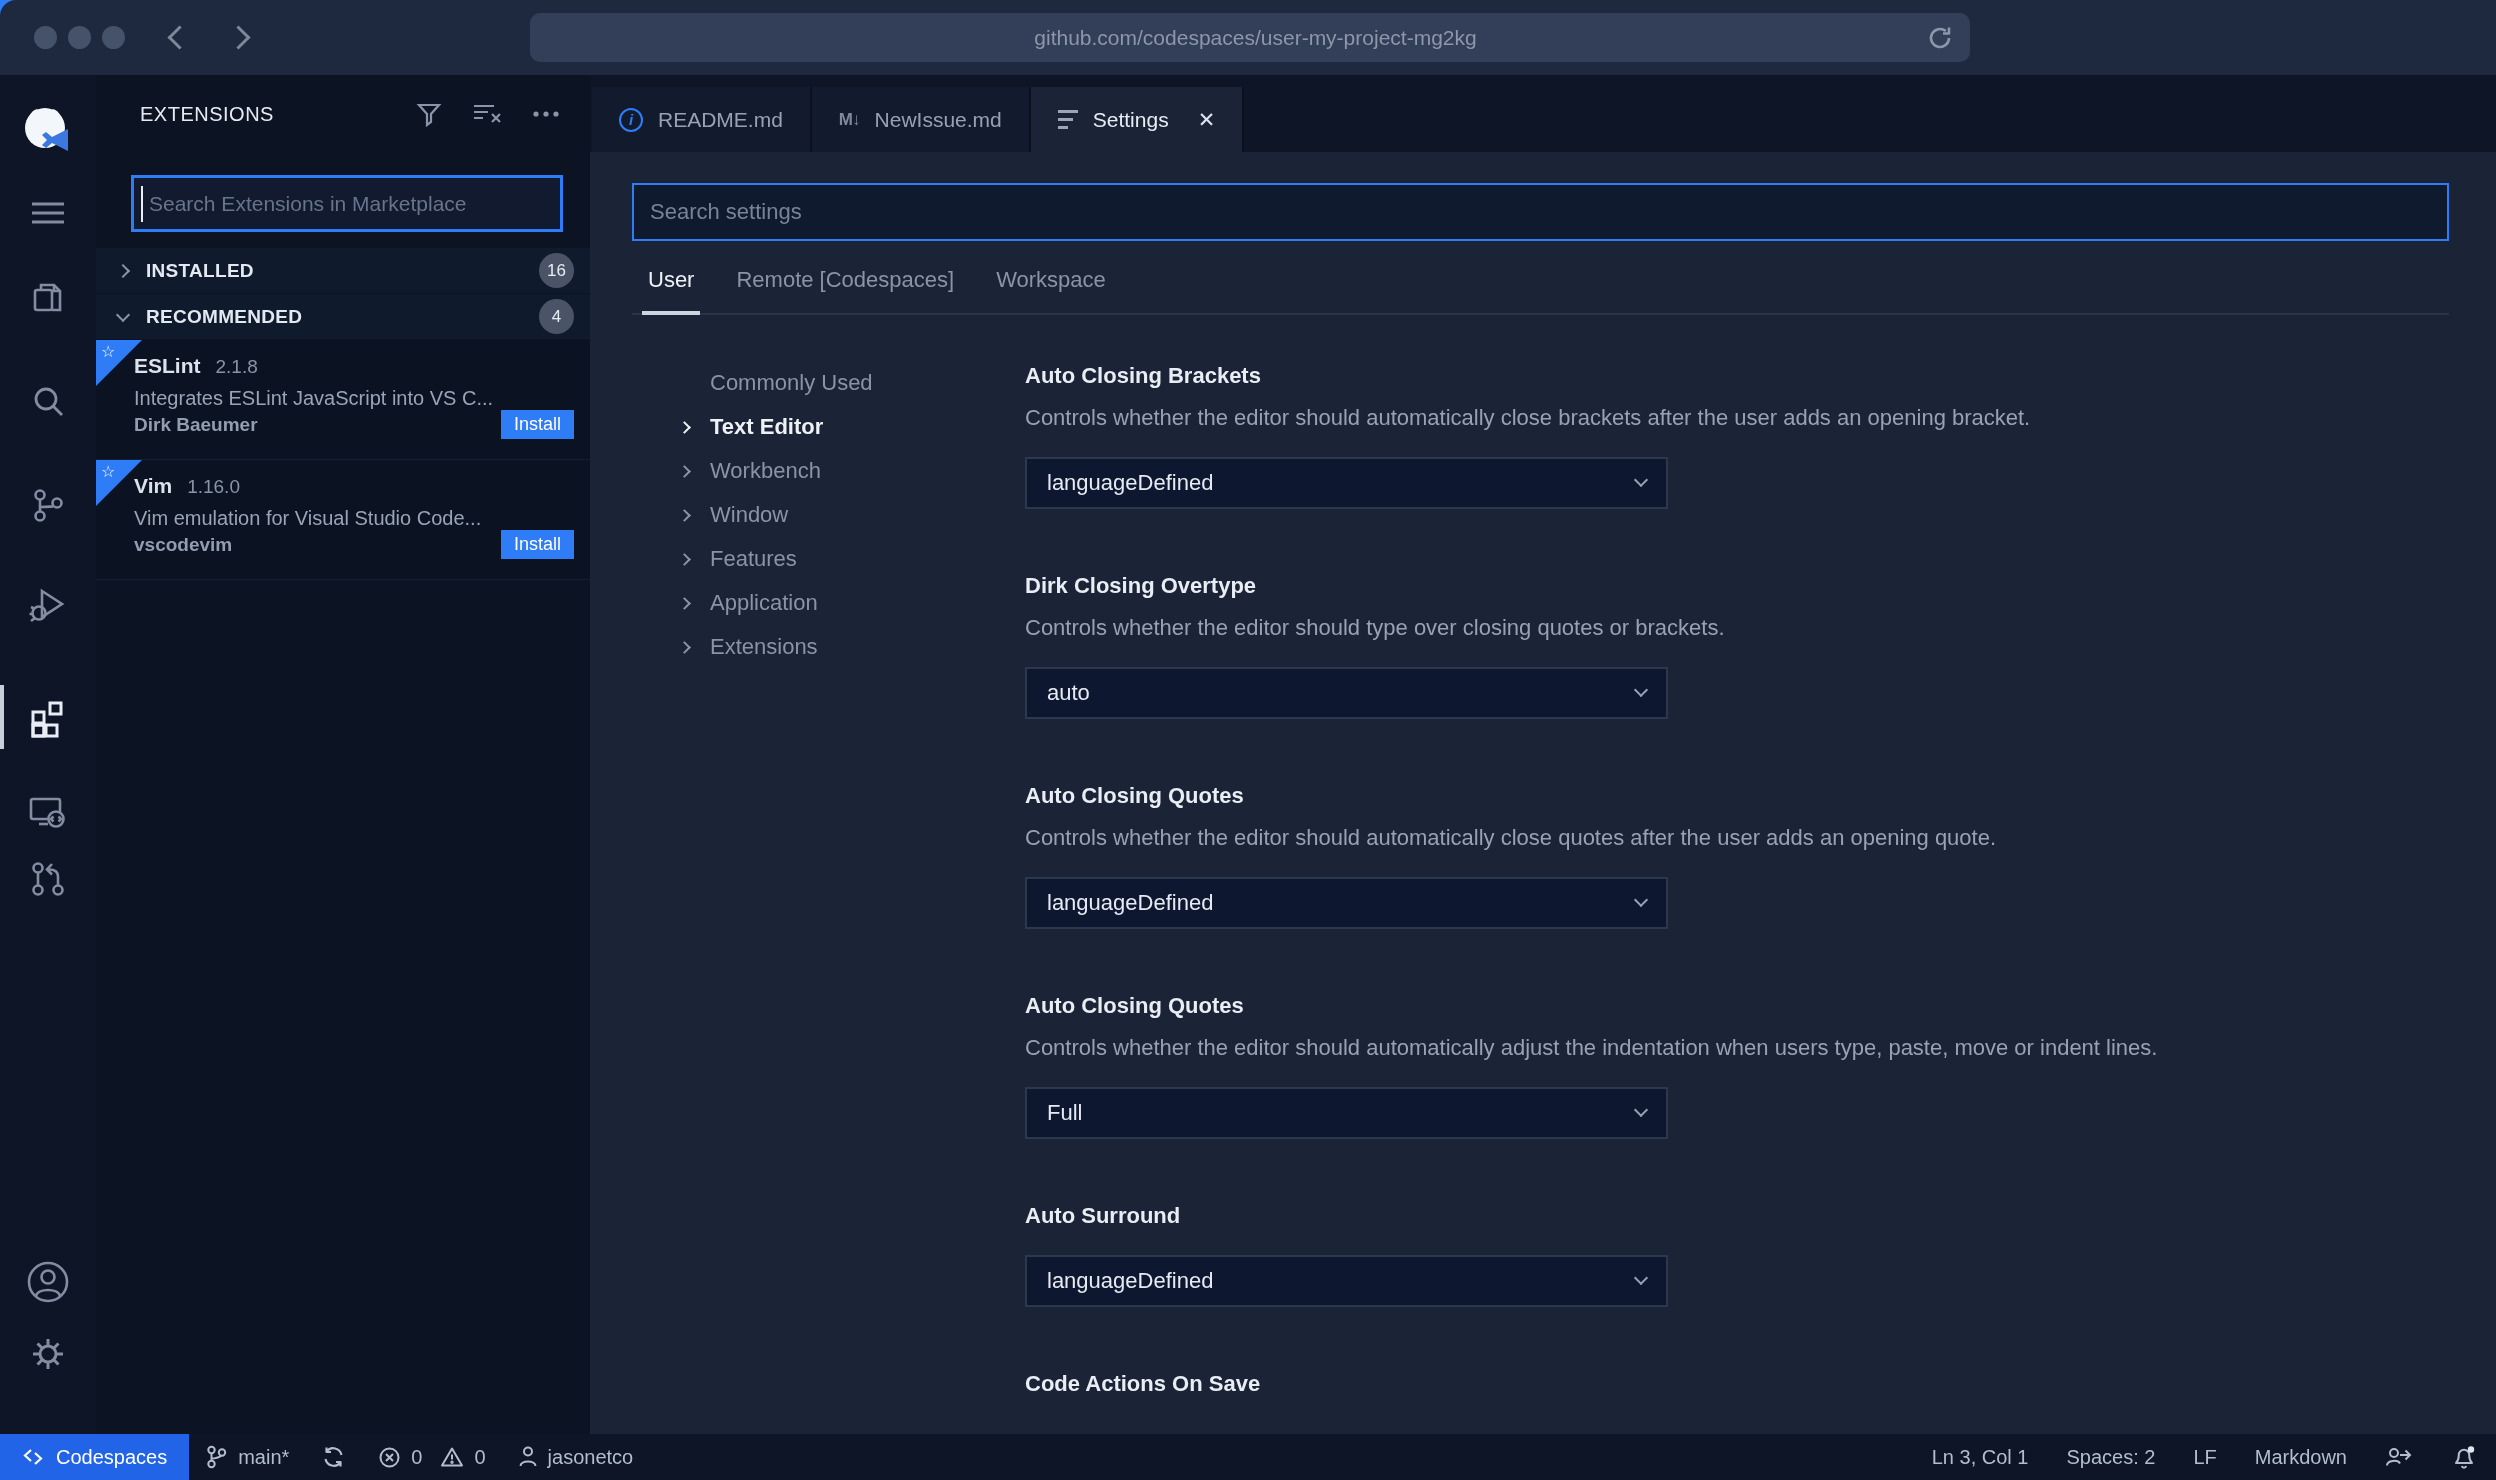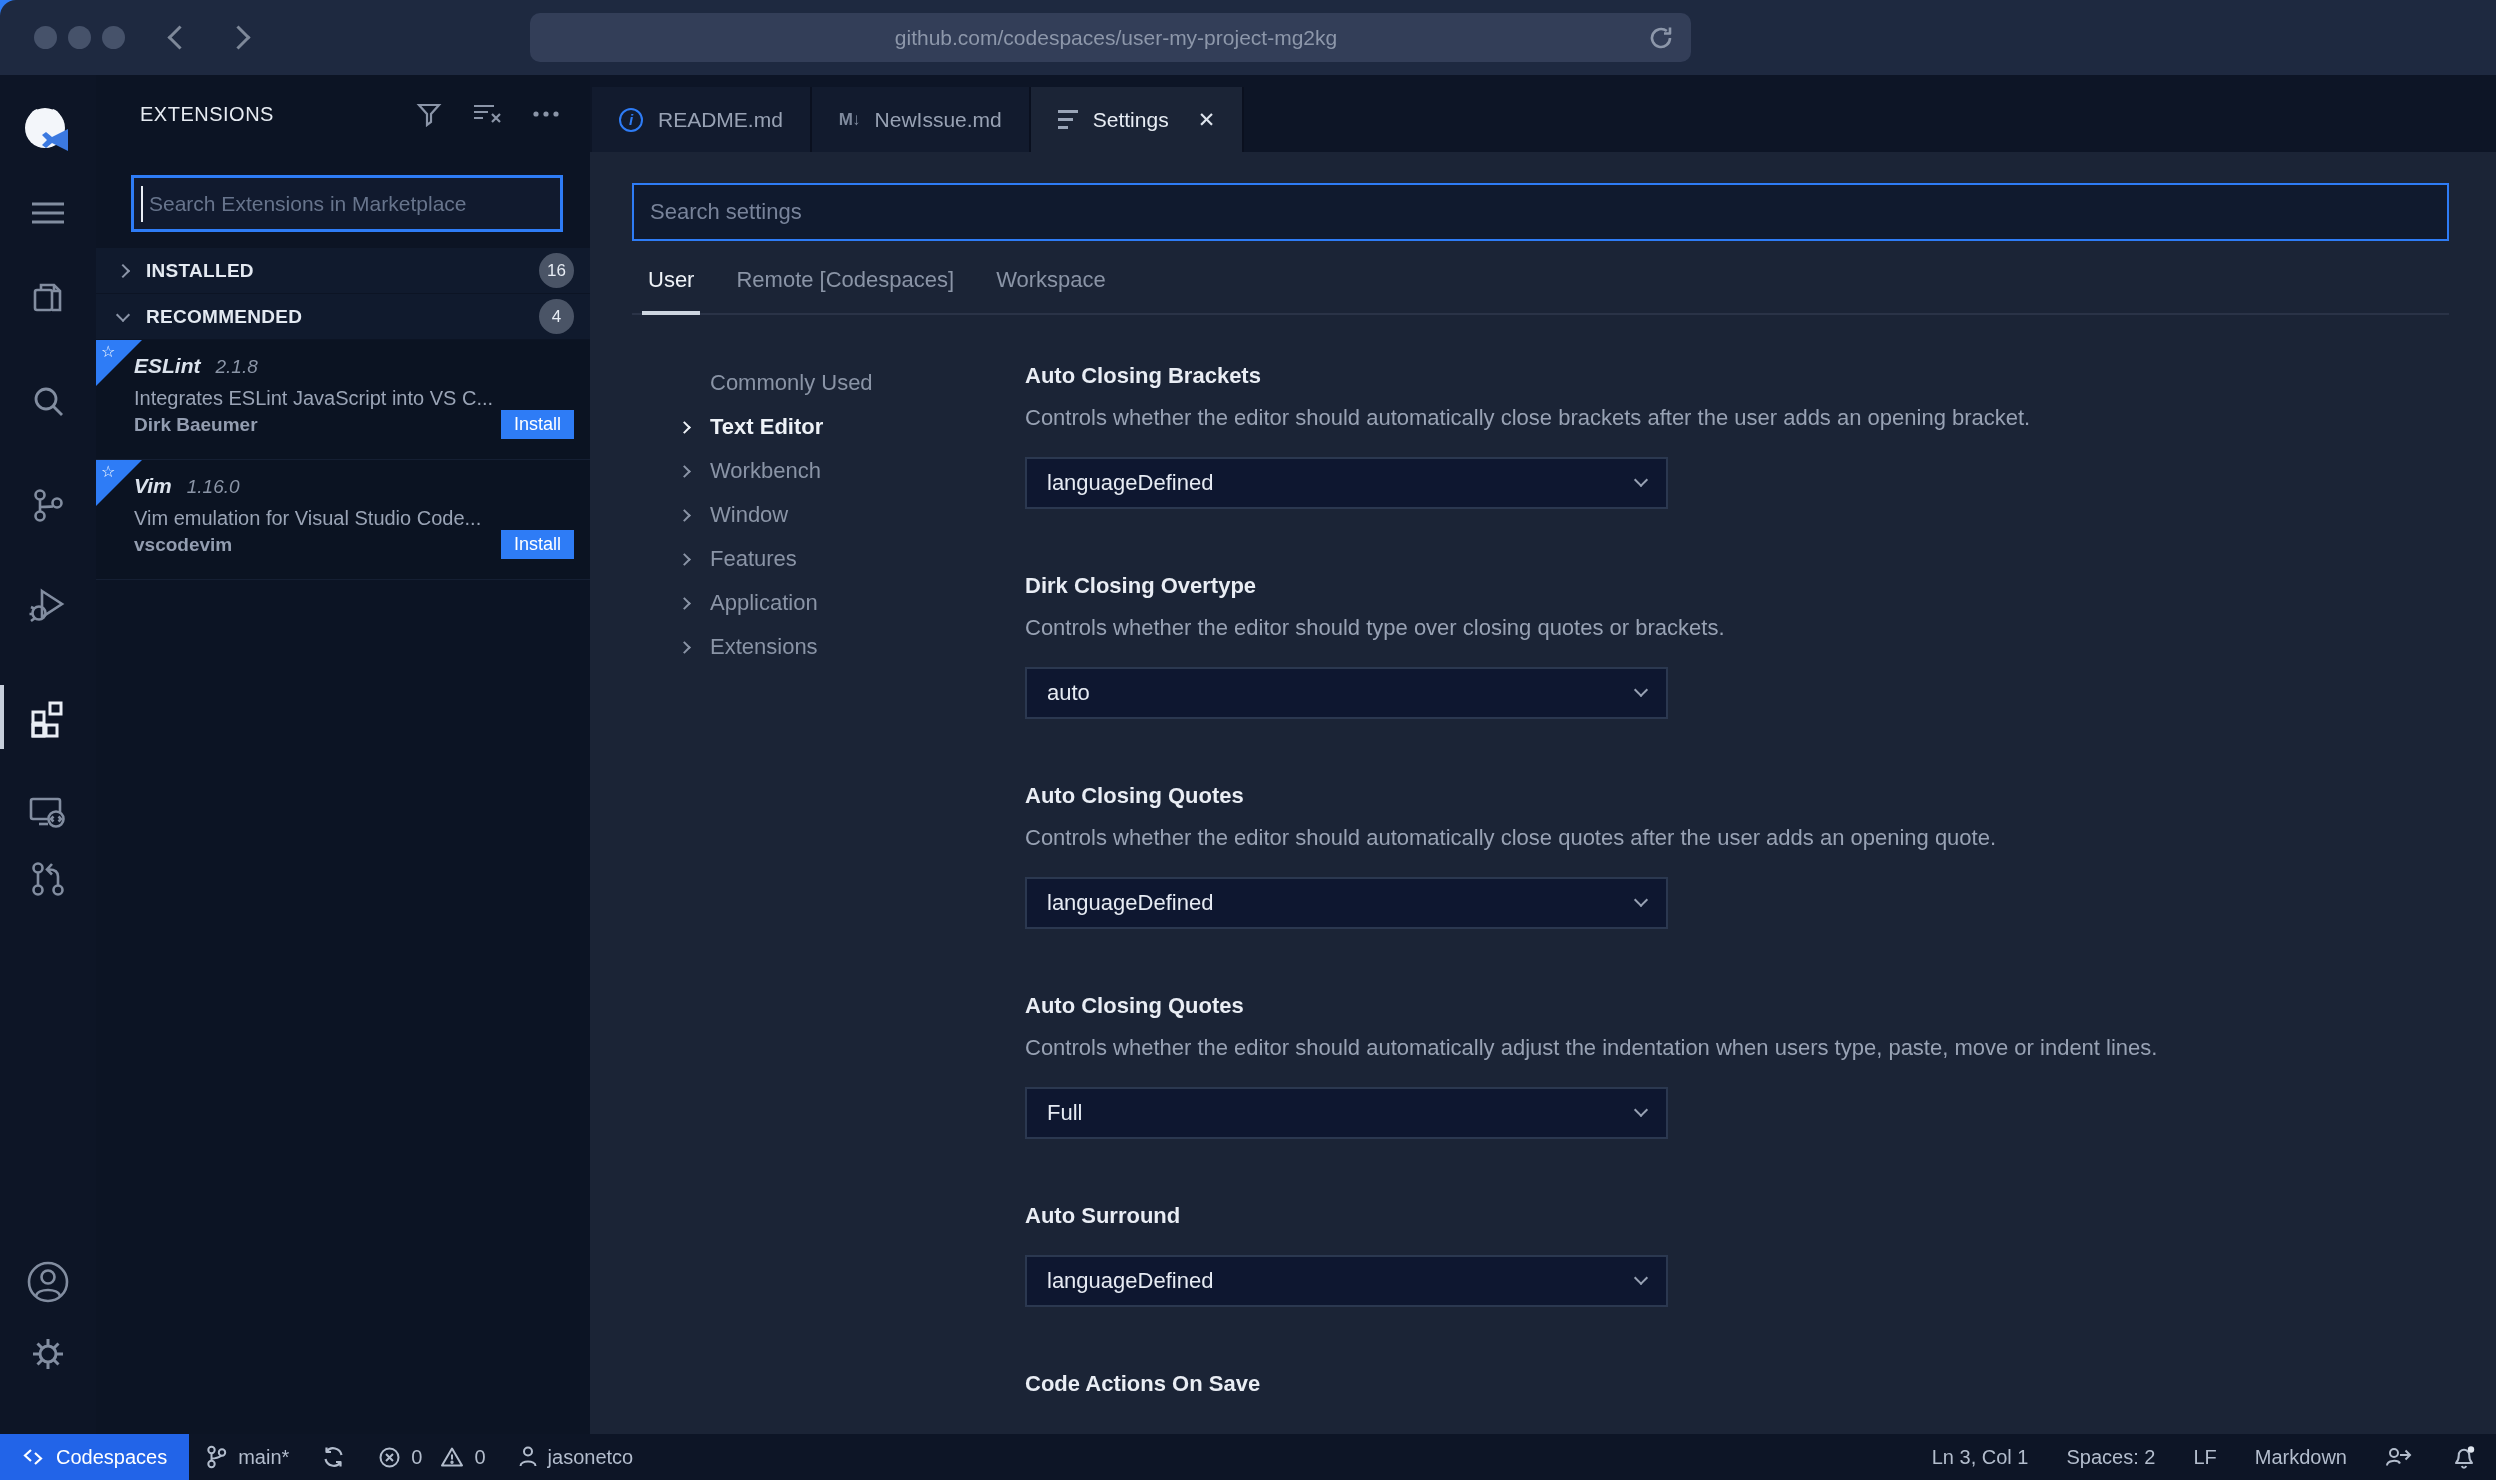--- a/index.html
+++ b/index.html
@@ -10,21 +10,21 @@
   
   .browser-bar { position:absolute; left:0; top:0; width:100%; height:75px; background:#1e2940;
     border-top-left-radius:16px; display:flex; align-items:center; z-index:5; }
   .traffic-lights { display:flex; gap:11px; margin-left:34px; }
   .traffic-lights span { width:23px; height:23px; border-radius:50%; background:#46526a; }
   .nav-arrows { display:flex; gap:42px; margin-left:46px; color:#7e8899; }
   .chev { display:inline-block; border-right:3px solid currentColor; border-bottom:3px solid currentColor; }
   .chev.big { width:17px; height:17px; }
   .chev.left  { transform:rotate(135deg); }
   .chev.right { transform:rotate(-45deg); }
-  .url-bar { position:absolute; left:530px; top:13px; width:1161px; height:49px; background:#333e58;
+  .url-bar { position:absolute; left:530px; top:13px; width:1440px; height:49px; background:#333e58;
     border-radius:10px; display:flex; align-items:center; justify-content:center;padding-left:11px; }
   .url-text { color:#8d97aa; font-size:21px; }
   .reload { position:absolute; right:16px; top:11px; color:#8d97aa; }
 
   
   .app { position:absolute; left:0; top:75px; right:0; bottom:46px; display:flex; }
 
   
   .activity-bar { position:relative; width:96px; background:#0d1526; flex:none; }
   .ab-icon { position:absolute; left:50%; transform:translateX(-50%); color:#828da0; }
@@ -47,21 +47,21 @@
     color:#e3e9f1; border-bottom:1px solid #0c1424; }
   .sb-section .chev.sm { width:10px; height:10px; border-width:2.5px; color:#8b95a8; }
   .sb-section .chev.down { transform:rotate(45deg); margin-top:-4px; }
   .sb-section-label { font-size:19px; font-weight:bold; margin-left:18px; letter-spacing:.3px; }
   .badge { margin-left:auto; width:35px; height:35px; border-radius:50%; background:#4a5466; color:#e8edf4;
     font-size:17px; display:flex; align-items:center; justify-content:center; }
   .sb-items { position:absolute; top:265px; left:0; right:0; }
   .ext-item { position:relative; height:120px; background:#0b1322; border-bottom:1px solid #151f33; padding:14px 16px 0 38px; }
   .ribbon { position:absolute; left:0; top:0; width:0; height:0; border-top:46px solid #2e7cf6; border-right:46px solid transparent; }
   .ribbon-star { position:absolute; left:5px; top:2px; color:#fff; font-size:16px; }
-  .ext-line1 { display:flex; align-items:baseline; gap:15px;font-style:italic; }
+  .ext-line1 { display:flex; align-items:baseline; gap:15px; }
   .ext-name { color:#dbe2ec; font-size:21px; font-weight:bold; }
   .ext-version { color:#8a94a6; font-size:19px; }
   .ext-desc { margin-top:9px; color:#9aa4b6; font-size:20px; white-space:nowrap; overflow:hidden; }
   .ext-line3 { display:flex; align-items:center; }
   .ext-publisher { color:#939db0; font-size:19px; font-weight:bold; }
   .install-btn { margin-left:auto; background:#2e7cf6; color:#fff; font-size:18px; padding:4px 13px; border:none; cursor:pointer; }
 
   
   .editor { position:relative; flex:1; background:#1b2436; }
   .tab-strip { position:absolute; top:0; left:0; right:0; height:77px; background:#0d1526; display:flex; align-items:flex-end; padding-left:2px; }

